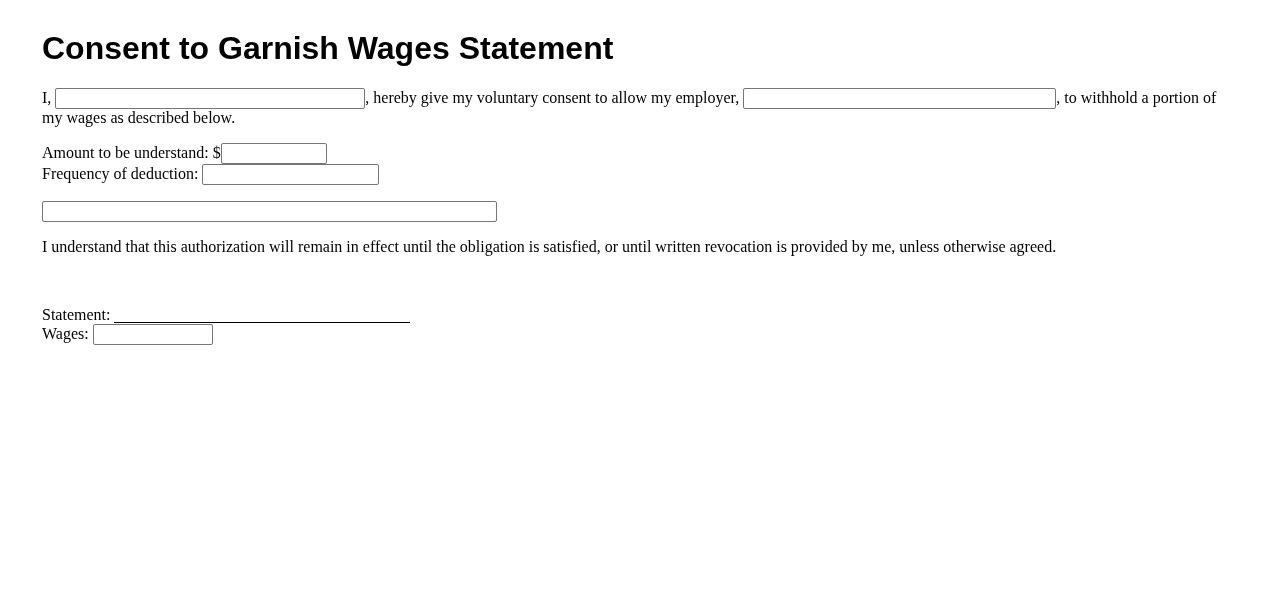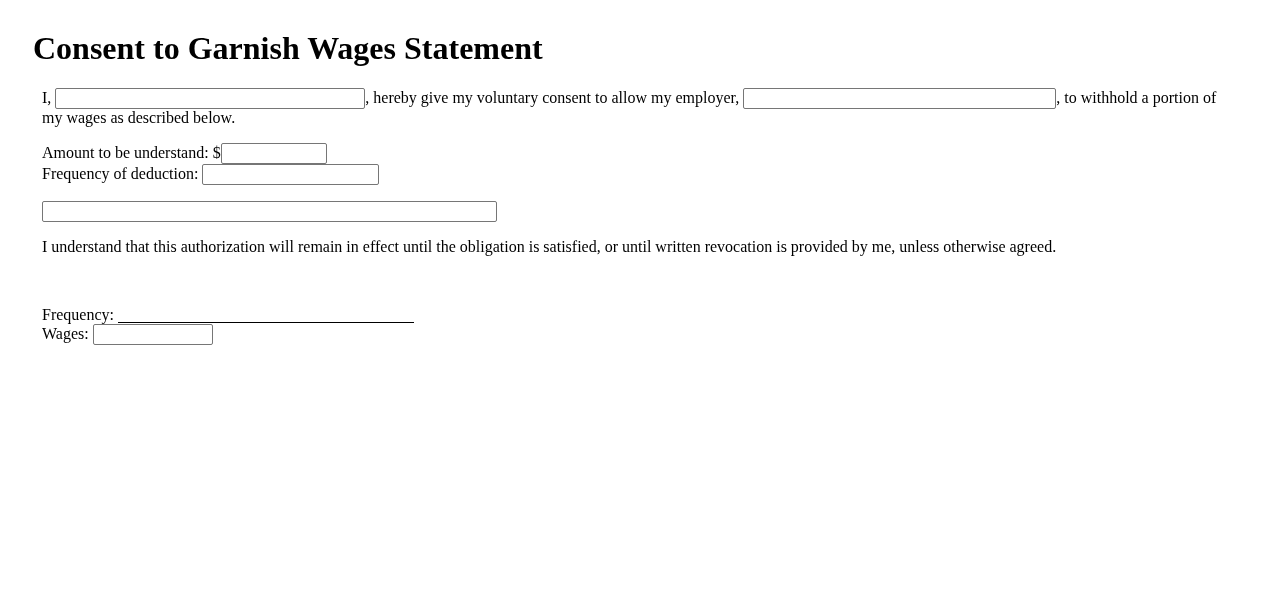--- a/index.html
+++ b/index.html
@@ -8,22 +8,22 @@
   }
   body {
     margin: 30px;
     font-family: "Liberation Serif", serif;
     font-size: 16px;
     line-height: normal;
   }
   h1 {
     font-size: 32px;
     font-weight: bold;
-    margin: 0 0 21px 3px;
-    font-family: Liberation Serif, serif;
+    margin: 0 0 21px 12px;
+    font-family: Liberation Sans, sans-serif;
   }
   p { margin: 16px 12px; }
   input[type="text"] {
     font-family: "Liberation Sans", sans-serif;
     font-size: 13.3px;
     color: #000;
     background: #fff;
     border: 1px solid #767676;
     border-radius: 2px;
     padding: 1px 2px;
@@ -58,16 +58,16 @@
 <p><span>Amount to be understand:</span>
 <span>$</span><input type="text" class="w-amount" value="" style=""><br>
 <span>Frequency of deduction:</span>
 <input type="text" class="w-frequency" value="" style=""></p>
 
 <p>
 <input type="text" class="w-obligations" value="" style=""></p>
 
 <p><span>I understand that this authorization will remain in effect until the obligation is satisfied, or until written revocation is provided by me, unless otherwise agreed.</span></p>
 
-<p class="signature-block"><span>Frequency:</span>
+<p class="signature-block"><span>Statement:</span>
 <span class="sig-line"></span><br>
 <span>Wages:</span>
 <input type="text" class="w-date" value="" style=""></p>
 
 </body></html>

